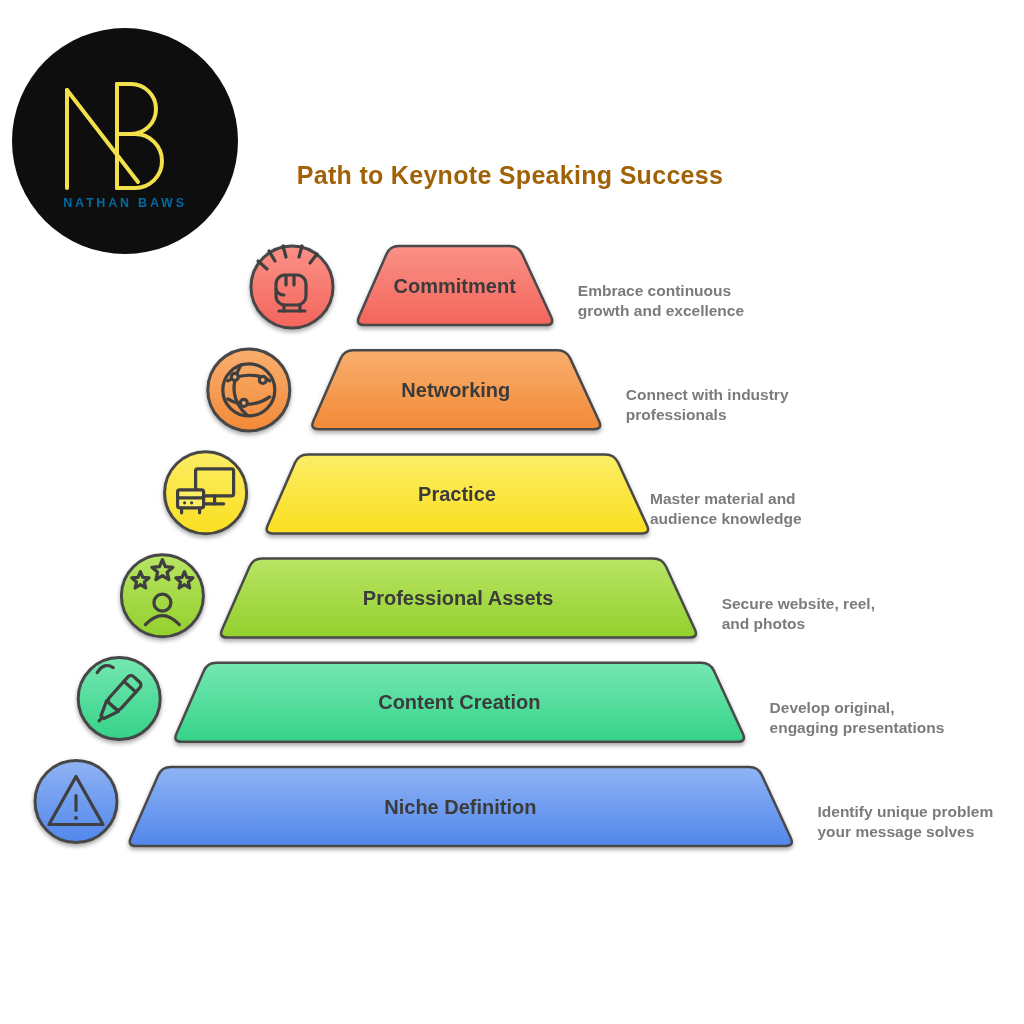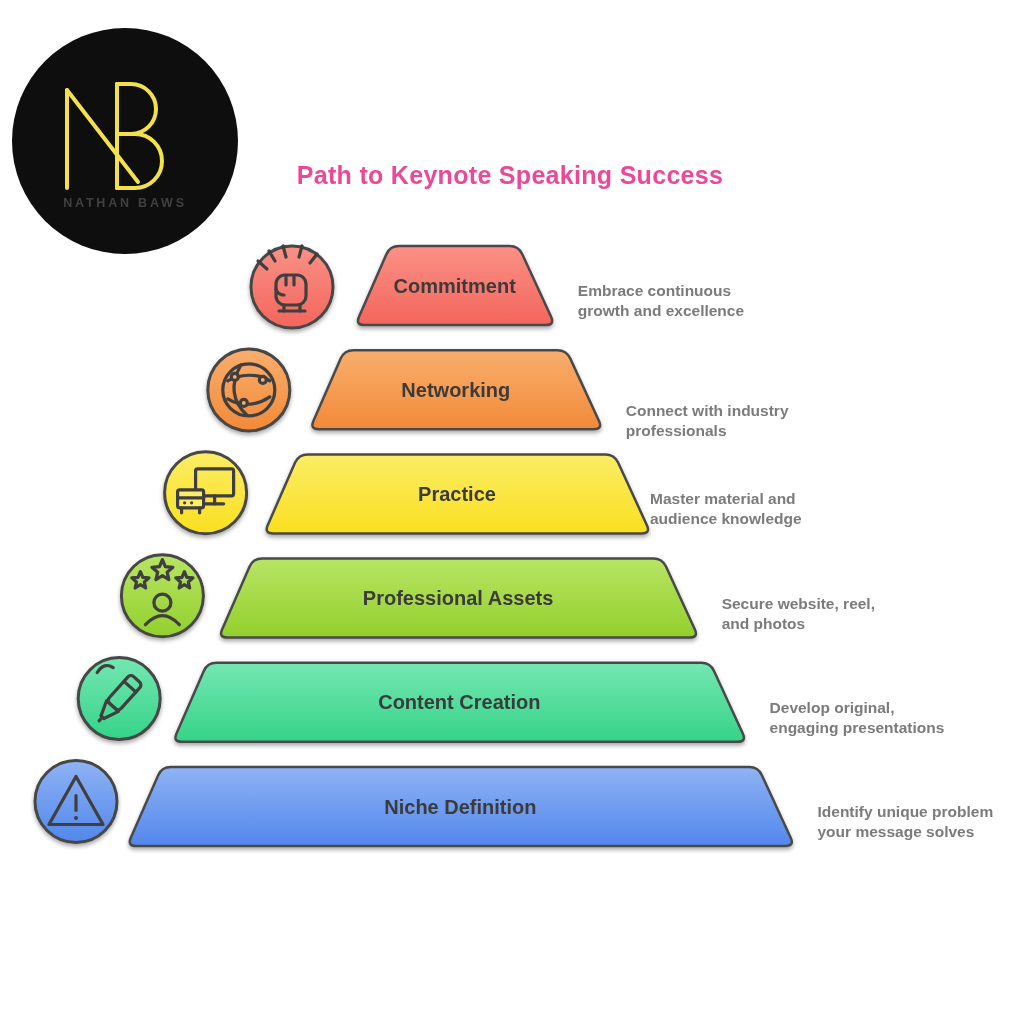--- a/index.html
+++ b/index.html
@@ -2,32 +2,32 @@
 <html><head>
 <meta charset="utf-8">
 <style>
   html,body{margin:0;padding:0;background:#ffffff;}
   .canvas{
     position:relative;width:1024px;height:1024px;background:#ffffff;overflow:hidden;
     font-family:"Liberation Sans",sans-serif;
   }
   .title{
     position:absolute;left:280px;top:161px;width:460px;text-align:center;
-    font-size:25px;font-weight:bold;color:#ec4899;letter-spacing:.3px;
+    font-size:25px;font-weight:bold;color:#a16207;letter-spacing:.3px;
   }
   #diagram-svg{position:absolute;left:0;top:0;}
   .desc{
     position:absolute;width:250px;font-size:15.5px;line-height:20px;color:#7b7b7b;
     white-space:pre-line;
     font-weight:bold;
   }
   .logo-svg{position:absolute;left:8px;top:24px;}
   .logo-name{
     position:absolute;left:25px;top:196px;width:200px;text-align:center;
-    color:#404040;font-size:12.5px;font-weight:600;letter-spacing:2.8px;
+    color:#0369a1;font-size:12.5px;font-weight:600;letter-spacing:2.8px;
   }
   .lvl-label{font-weight:bold;font-size:20px;}
 </style>
 </head>
 <body>
 
 <div class="canvas">
 
   <svg class="logo-svg" width="234" height="234" viewBox="0 0 234 234">
     <circle cx="117" cy="117" r="113" fill="#0e0e0e"></circle>
@@ -143,21 +143,21 @@
       <circle cx="76" cy="801.5" r="41" fill="url(#grad5)" stroke="#464646" stroke-width="3" filter="url(#ds)"></circle>
       <g transform="translate(26,751.5)" fill="none" stroke="#3f3f3f" stroke-width="3.2" stroke-linecap="round" stroke-linejoin="round">
         <path d="M50,25 L77,73 H23 Z"></path>
         <line x1="50" y1="44" x2="50" y2="59"></line>
         <circle cx="50" cy="66.5" r="2" fill="#3f3f3f" stroke="none"></circle>
       </g>
     </svg>
 
 <div class="desc" style="left: 577.84px; top: 281px;">Embrace continuous
 growth and excellence</div>
-    <div class="desc" style="left: 625.772px; top: 385.2px; margin-top: 16px;">Connect with industry
+    <div class="desc" style="left: 625.772px; top: 385.2px;">Connect with industry
 professionals</div>
     <div class="desc" style="left: 650px; top: 489.4px;">Master material and
 audience knowledge</div>
     <div class="desc" style="left: 721.636px; top: 593.6px;">Secure website, reel,
 and photos</div>
     <div class="desc" style="left: 769.568px; top: 697.8px;">Develop original,
 engaging presentations</div>
     <div class="desc" style="left: 817.5px; top: 802px;">Identify unique problem
 your message solves</div>
   </div>

